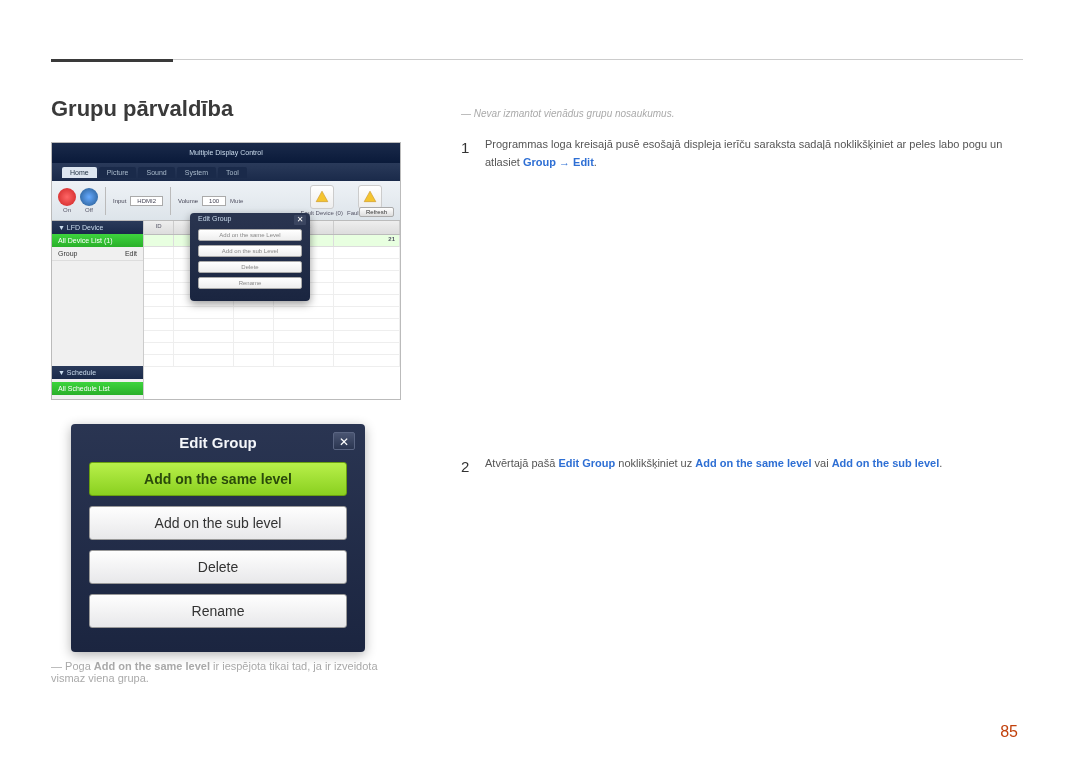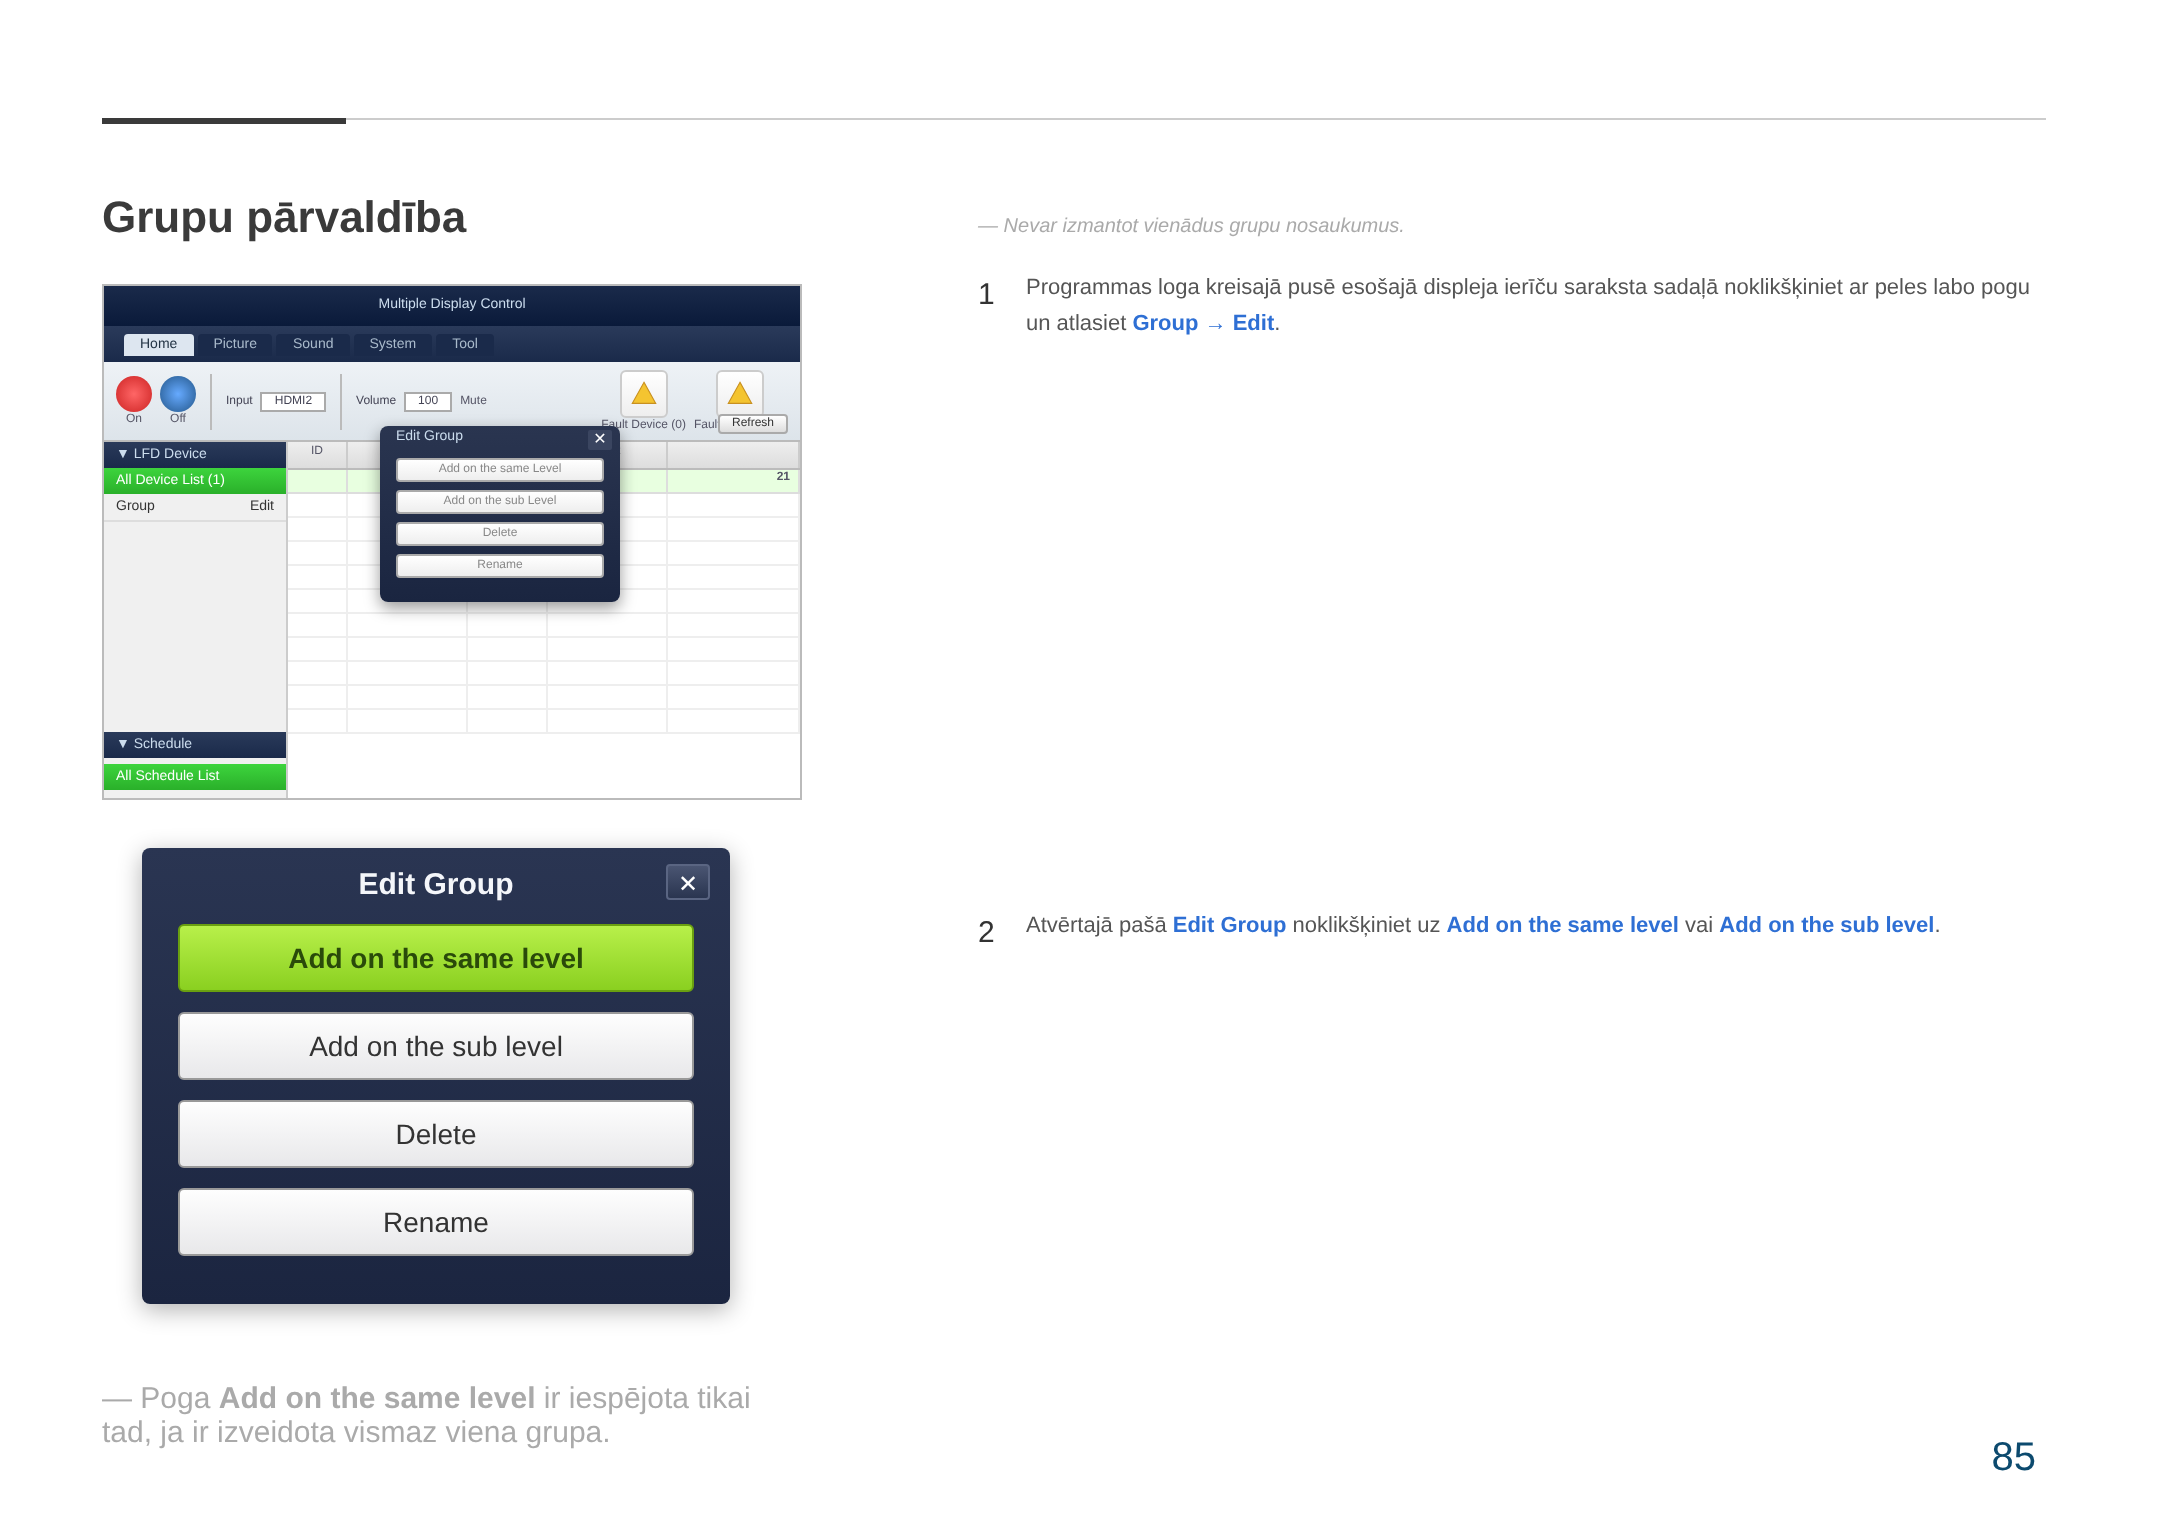--- a/index.html
+++ b/index.html
@@ -25,21 +25,21 @@
     width: 122px;
     border-top: 3px solid #3a3a3a;
   }
   .page {
     position: absolute;
     left: 51px;
     top: 96px;
     right: 57px;
     bottom: 40px;
     display: flex;
-    gap: 88px;
+    gap: 60px;
   }
   .left-col { width: 350px; flex-shrink: 0; }
   .right-col { flex: 1; padding-top: 10px; font-size: 11px; color: #555; line-height: 1.6; }
   h1 { font-size: 22px; font-weight: 600; color: #3a3a3a; margin-bottom: 20px; }
   h2 { font-size: 15px; font-weight: 600; color: #e08a1a; margin-bottom: 12px; }
   .intro { margin-bottom: 6px; }
   .note { color: #aaa; font-size: 10px; margin-bottom: 14px; font-style: italic; }
   .step { display: flex; gap: 12px; margin-bottom: 14px; }
   .step-num { font-size: 15px; font-weight: 400; color: #333; width: 12px; flex-shrink: 0; }
   .step-body { flex: 1; }
@@ -174,25 +174,25 @@
   .ss2-btn {
     background: linear-gradient(#fefefe,#e8e8ea); border: 1px solid #999;
     border-radius: 3px; text-align: center; padding: 8px 0;
     font-size: 14px; color: #333; margin-bottom: 10px;
   }
   .ss2-btn.active {
     background: linear-gradient(#b8f04a,#8ad020); color: #2a4a0a;
     font-weight: 700; border-color: #6aa010;
   }
   .footnote {
-    margin-top: 39px; font-size: 15px; color: #aaa;
+    margin-top: 8px; font-size: 11px; color: #aaa;
   }
   .page-num {
     position: absolute; right: 62px; bottom: 22px;
-    font-size: 20px; color: #0c4a6e;
+    font-size: 16px; color: #c2410c;
   }
 </style>
 </head>
 <body>
 
 <div class="top-line"></div>
 <div class="top-line-thick"></div>
 
 <div class="page">
   <div class="left-col">

